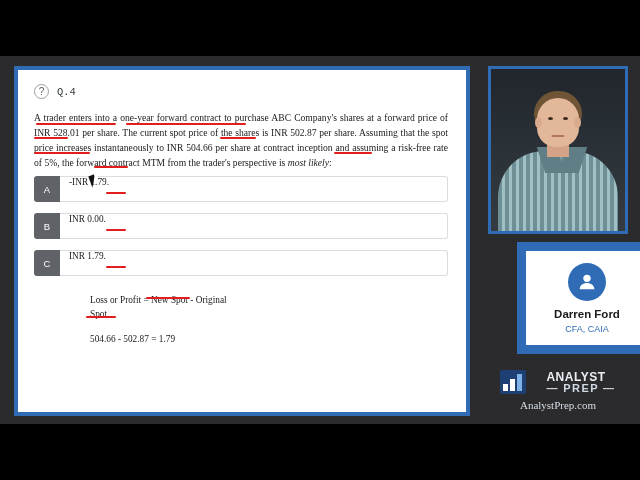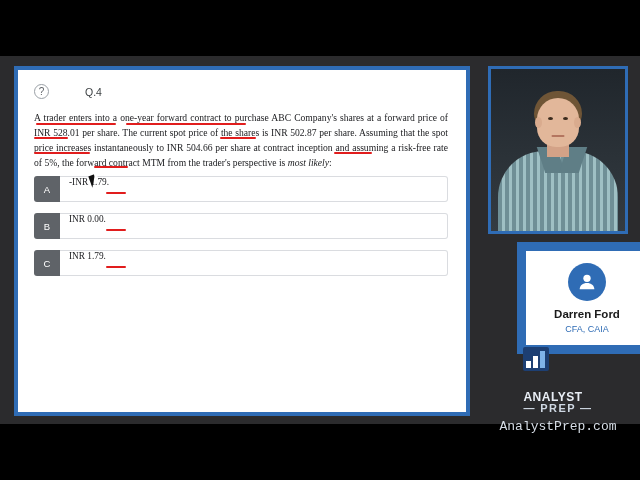--- a/index.html
+++ b/index.html
@@ -47,22 +47,21 @@
     border-radius: 50%;
     color: #5f6368;
     font-size: 10px;
     line-height: 13px;
     text-align: center;
     font-family: "Liberation Sans", sans-serif;
   }
   .q-num {
     font-size: 10.5px;
     color: #3c4043;
-    font-family: Liberation Sans, sans-serif;
-    margin-left: 28px;
+    font-family: Liberation Mono, monospace;
   }
   .stem {
     font-size: 9.6px;
     line-height: 1.55;
     color: #202124;
     text-align: justify;
     margin-bottom: 6px;
     position: relative;
   }
   .stem i { font-style: italic; }
@@ -220,43 +219,43 @@
   }
 
   .logo-block {
     position: absolute;
     left: 488px; top: 306px;
     width: 140px; height: 56px;
     display: flex; flex-direction: column;
     align-items: center; justify-content: center;
     gap: 5px;
   }
-  .logo-row { display: flex; align-items: flex-start; gap: 20px; flex-direction: column; }
+  .logo-row { display: flex; align-items: flex-end; gap: 20px; }
   .logo-mark {
     width: 26px; height: 24px;
     display: flex; align-items: flex-end; gap: 2px;
     background: #1d3f73; padding: 3px;
     border-radius: 2px;
   }
   .bar { width: 5px; background: #ffffff; }
   .bar1 { height: 7px; }
   .bar2 { height: 12px; }
   .bar3 { height: 17px; background: #7fb3e8; }
   .logo-text { line-height: 1.0; text-align: left; }
   .logo-a {
     font-size: 12px; font-weight: bold; color: #e9eef5; letter-spacing: 0.5px;
     font-family: "Liberation Sans", sans-serif;
   }
   .logo-p {
     font-size: 11px; font-weight: bold; color: #cfd8e3; letter-spacing: 1.4px;
     font-family: "Liberation Sans", sans-serif;
   }
   .logo-url {
-    font-size: 13px; color: #d6dde6;
-    font-family: Liberation Mono, monospace;
+    font-size: 11px; color: #d6dde6;
+    font-family: Liberation Serif, serif;
   }
 </style>
 </head>
 <body>
 
 <div class="stage">
   <div class="content-area">
 
     <div class="slide-frame">
       <div class="slide">
@@ -296,20 +295,28 @@
           </div>
           <div class="choice">
             <div class="choice-letter">C</div>
             <div class="choice-text">
               <span>INR 1.79.</span>
               <span class="ink ink-h" style="left:46px; top:15px; width:20px;"></span>
             </div>
           </div>
         </div>
 
+        <div class="work">
+          <div style="position:relative; width:150px;">
+            <span>Loss or Profit = New Spot - Original Spot</span>
+            <span class="ink ink-h" style="left:56px; top:3px; width:44px;"></span>
+            <span class="ink ink-h" style="left:-4px; top:22px; width:30px;"></span>
+          </div>
+          <div class="work-line2">504.66 - 502.87 = 1.79</div>
+        </div>
 
         <div class="cursor" style="left:72px; top:104px;"></div>
       </div>
     </div>
 
     <div class="video-frame">
       <div class="video">
         <div class="shirt"></div>
         <div class="collar-l"></div>
         <div class="collar-r"></div>

